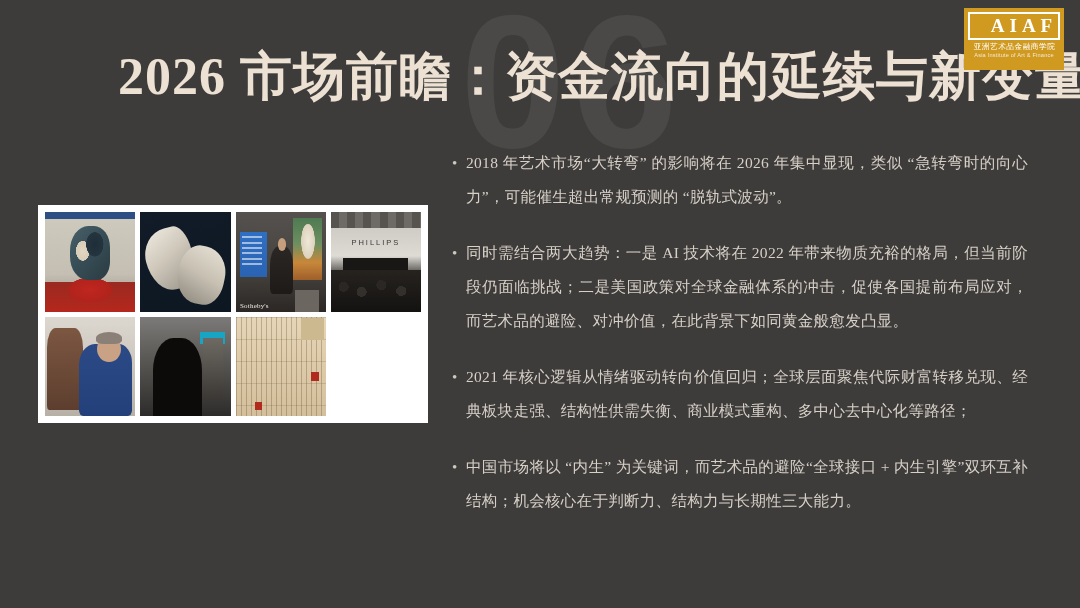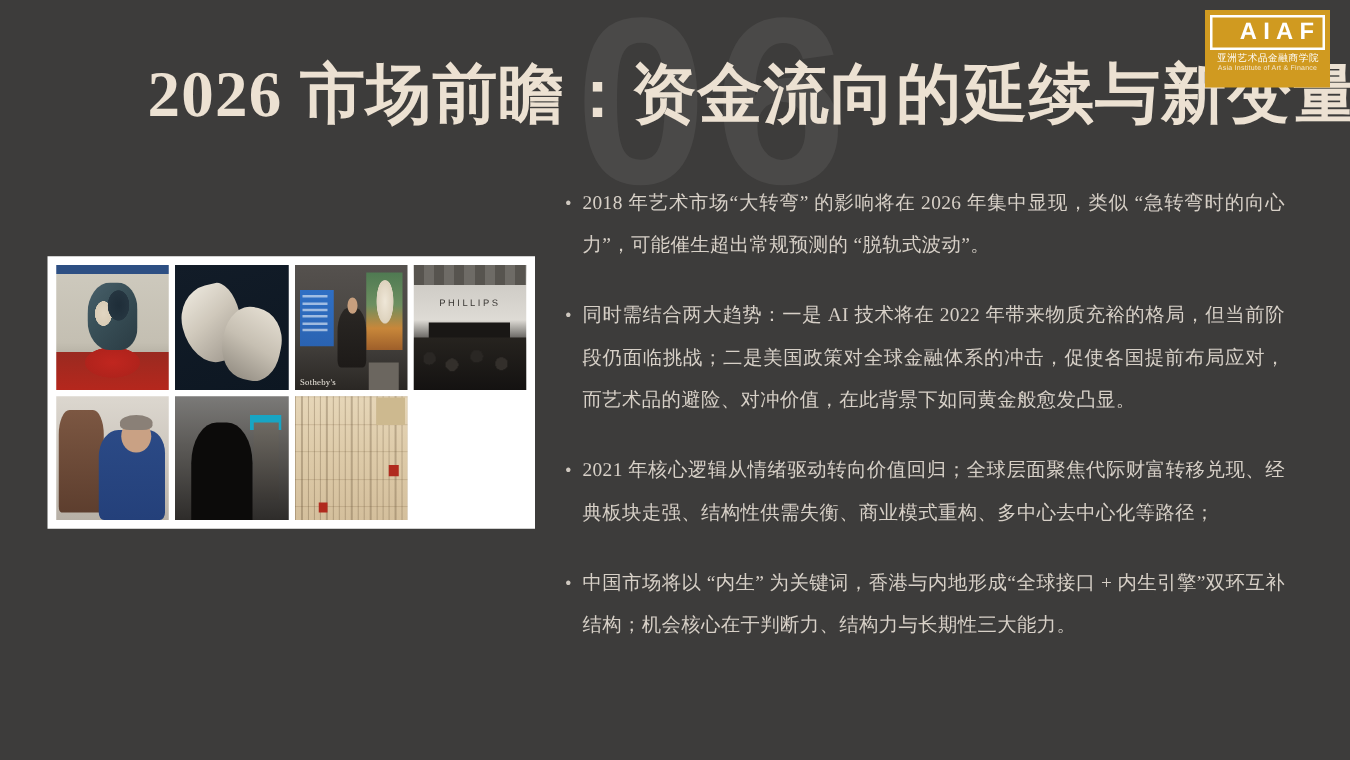--- a/index.html
+++ b/index.html
@@ -46,21 +46,21 @@
     padding:4px 4px 3px 4px;
     display:flex;
     flex-direction:column;
     align-items:center;
     justify-content:flex-start;
   }
   .logo-mark{
     width:100%;
     border:2px solid #ffffff;
     text-align:center;
-    font-family:Liberation Sans, sans-serif;
+    font-family:Liberation Serif, serif;
     font-size:19px;
     font-weight:700;
     letter-spacing:5px;
     color:#ffffff;
     line-height:1.25;
     padding-left:20px;
   }
   .logo-cn{
     margin-top:3px;
     font-family:"Liberation Sans","DejaVu Sans",sans-serif;
@@ -388,16 +388,16 @@
     <span class="btext">同时需结合两大趋势：一是 AI 技术将在 2022 年带来物质充裕的格局，但当前阶段仍面临挑战；二是美国政策对全球金融体系的冲击，促使各国提前布局应对，而艺术品的避险、对冲价值，在此背景下如同黄金般愈发凸显。</span>
   </div>
 
   <div class="bullet">
     <span class="dot">•</span>
     <span class="btext">2021 年核心逻辑从情绪驱动转向价值回归；全球层面聚焦代际财富转移兑现、经典板块走强、结构性供需失衡、商业模式重构、多中心去中心化等路径；</span>
   </div>
 
   <div class="bullet">
     <span class="dot">•</span>
-    <span class="btext">中国市场将以 “内生” 为关键词，香港与内地形成“全球接口 + 内生引擎”双环互补结构；机会核心在于判断力、结构力与长期性三大能力。</span>
+    <span class="btext">中国市场将以 “内生” 为关键词，而艺术品的避险“全球接口 + 内生引擎”双环互补结构；机会核心在于判断力、结构力与长期性三大能力。</span>
   </div>
 
 </div>
 
 </body></html>

